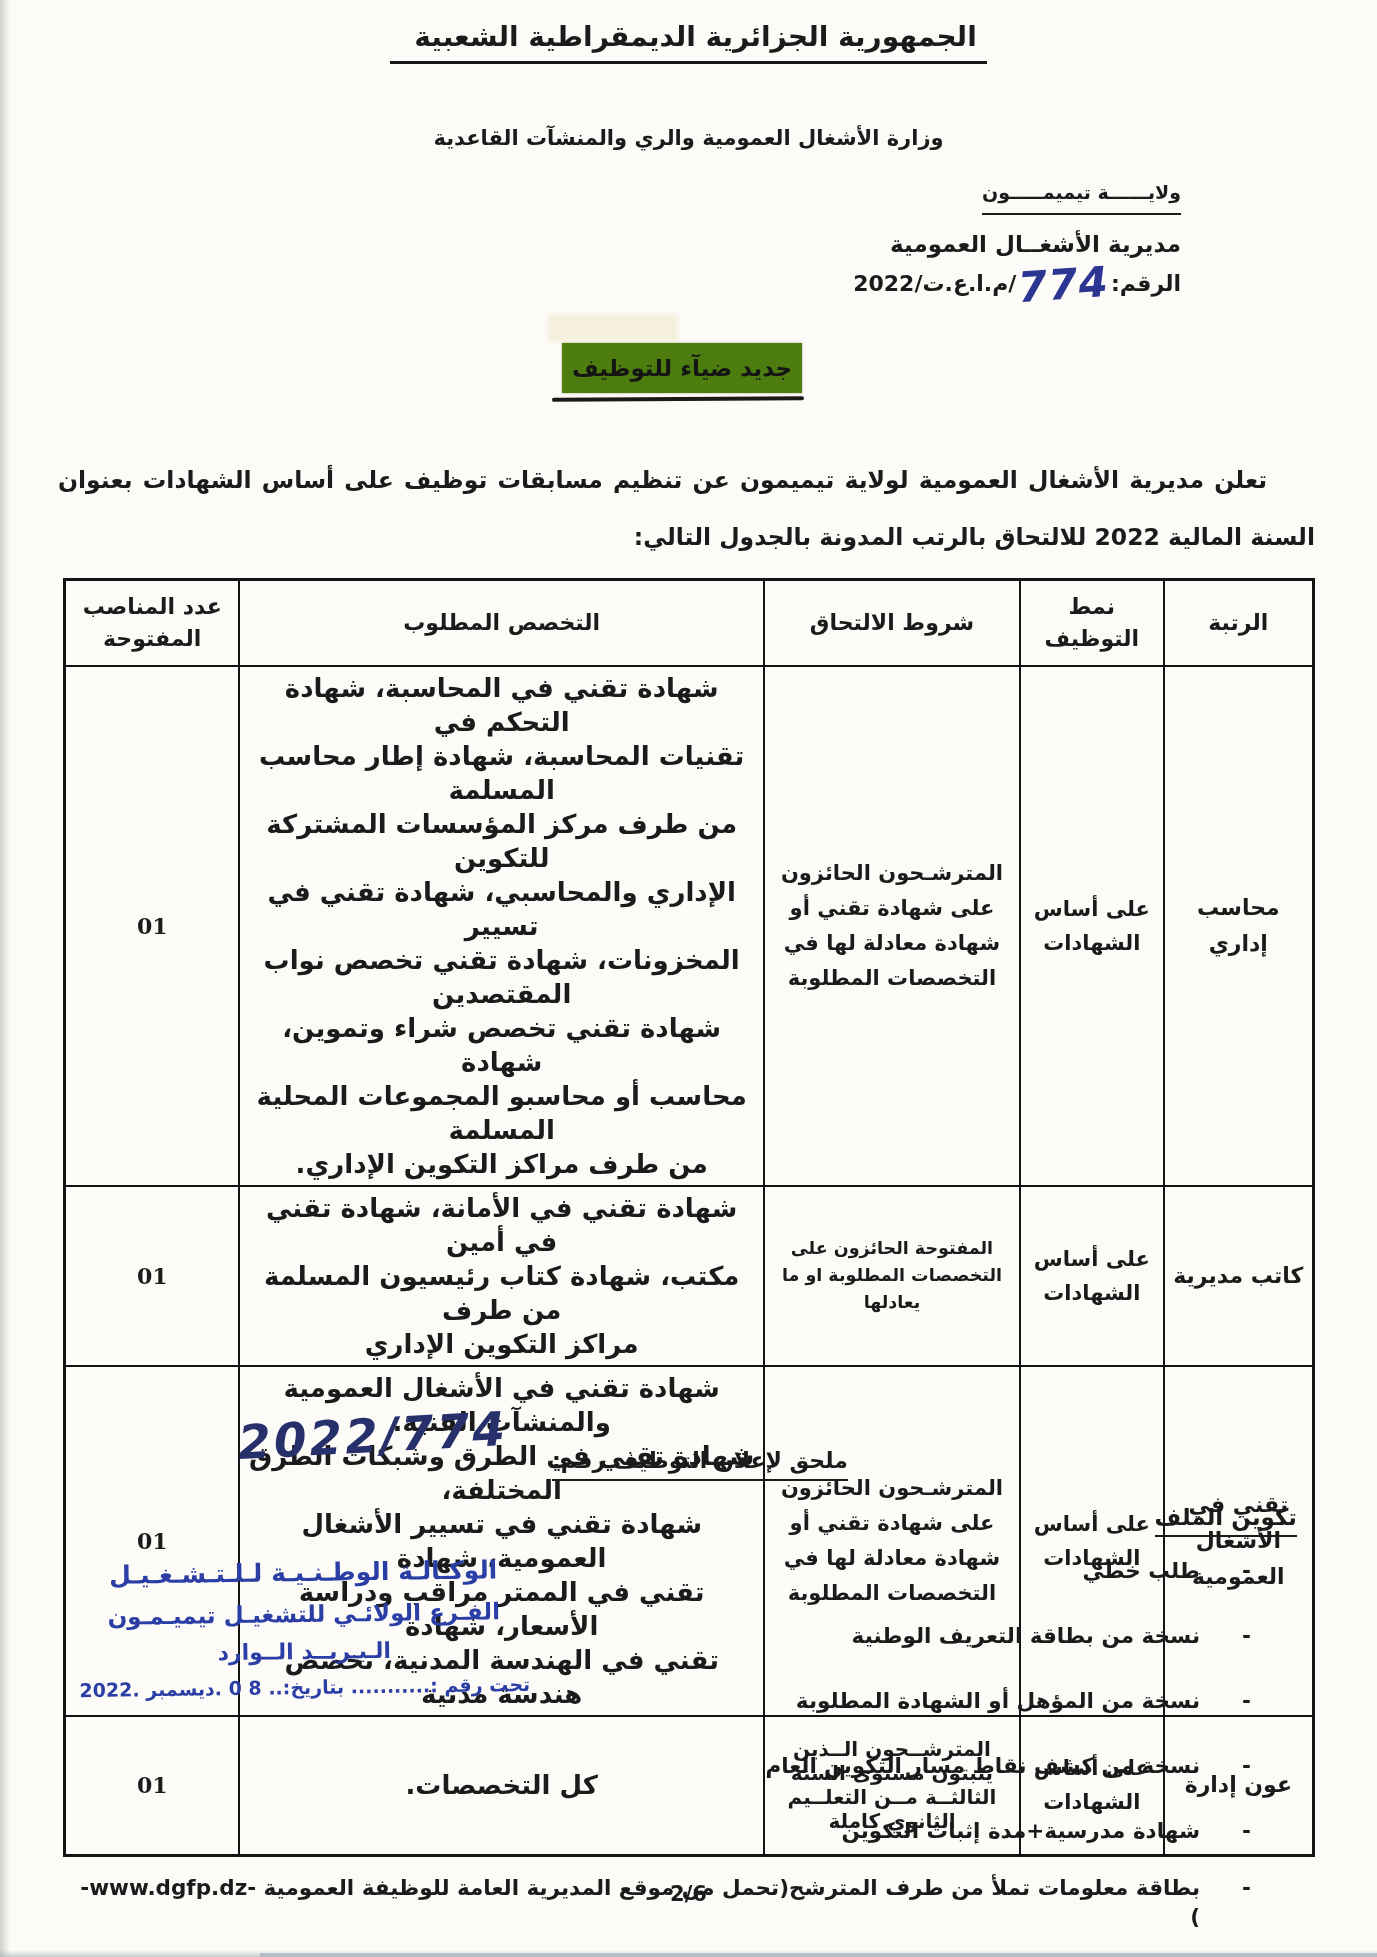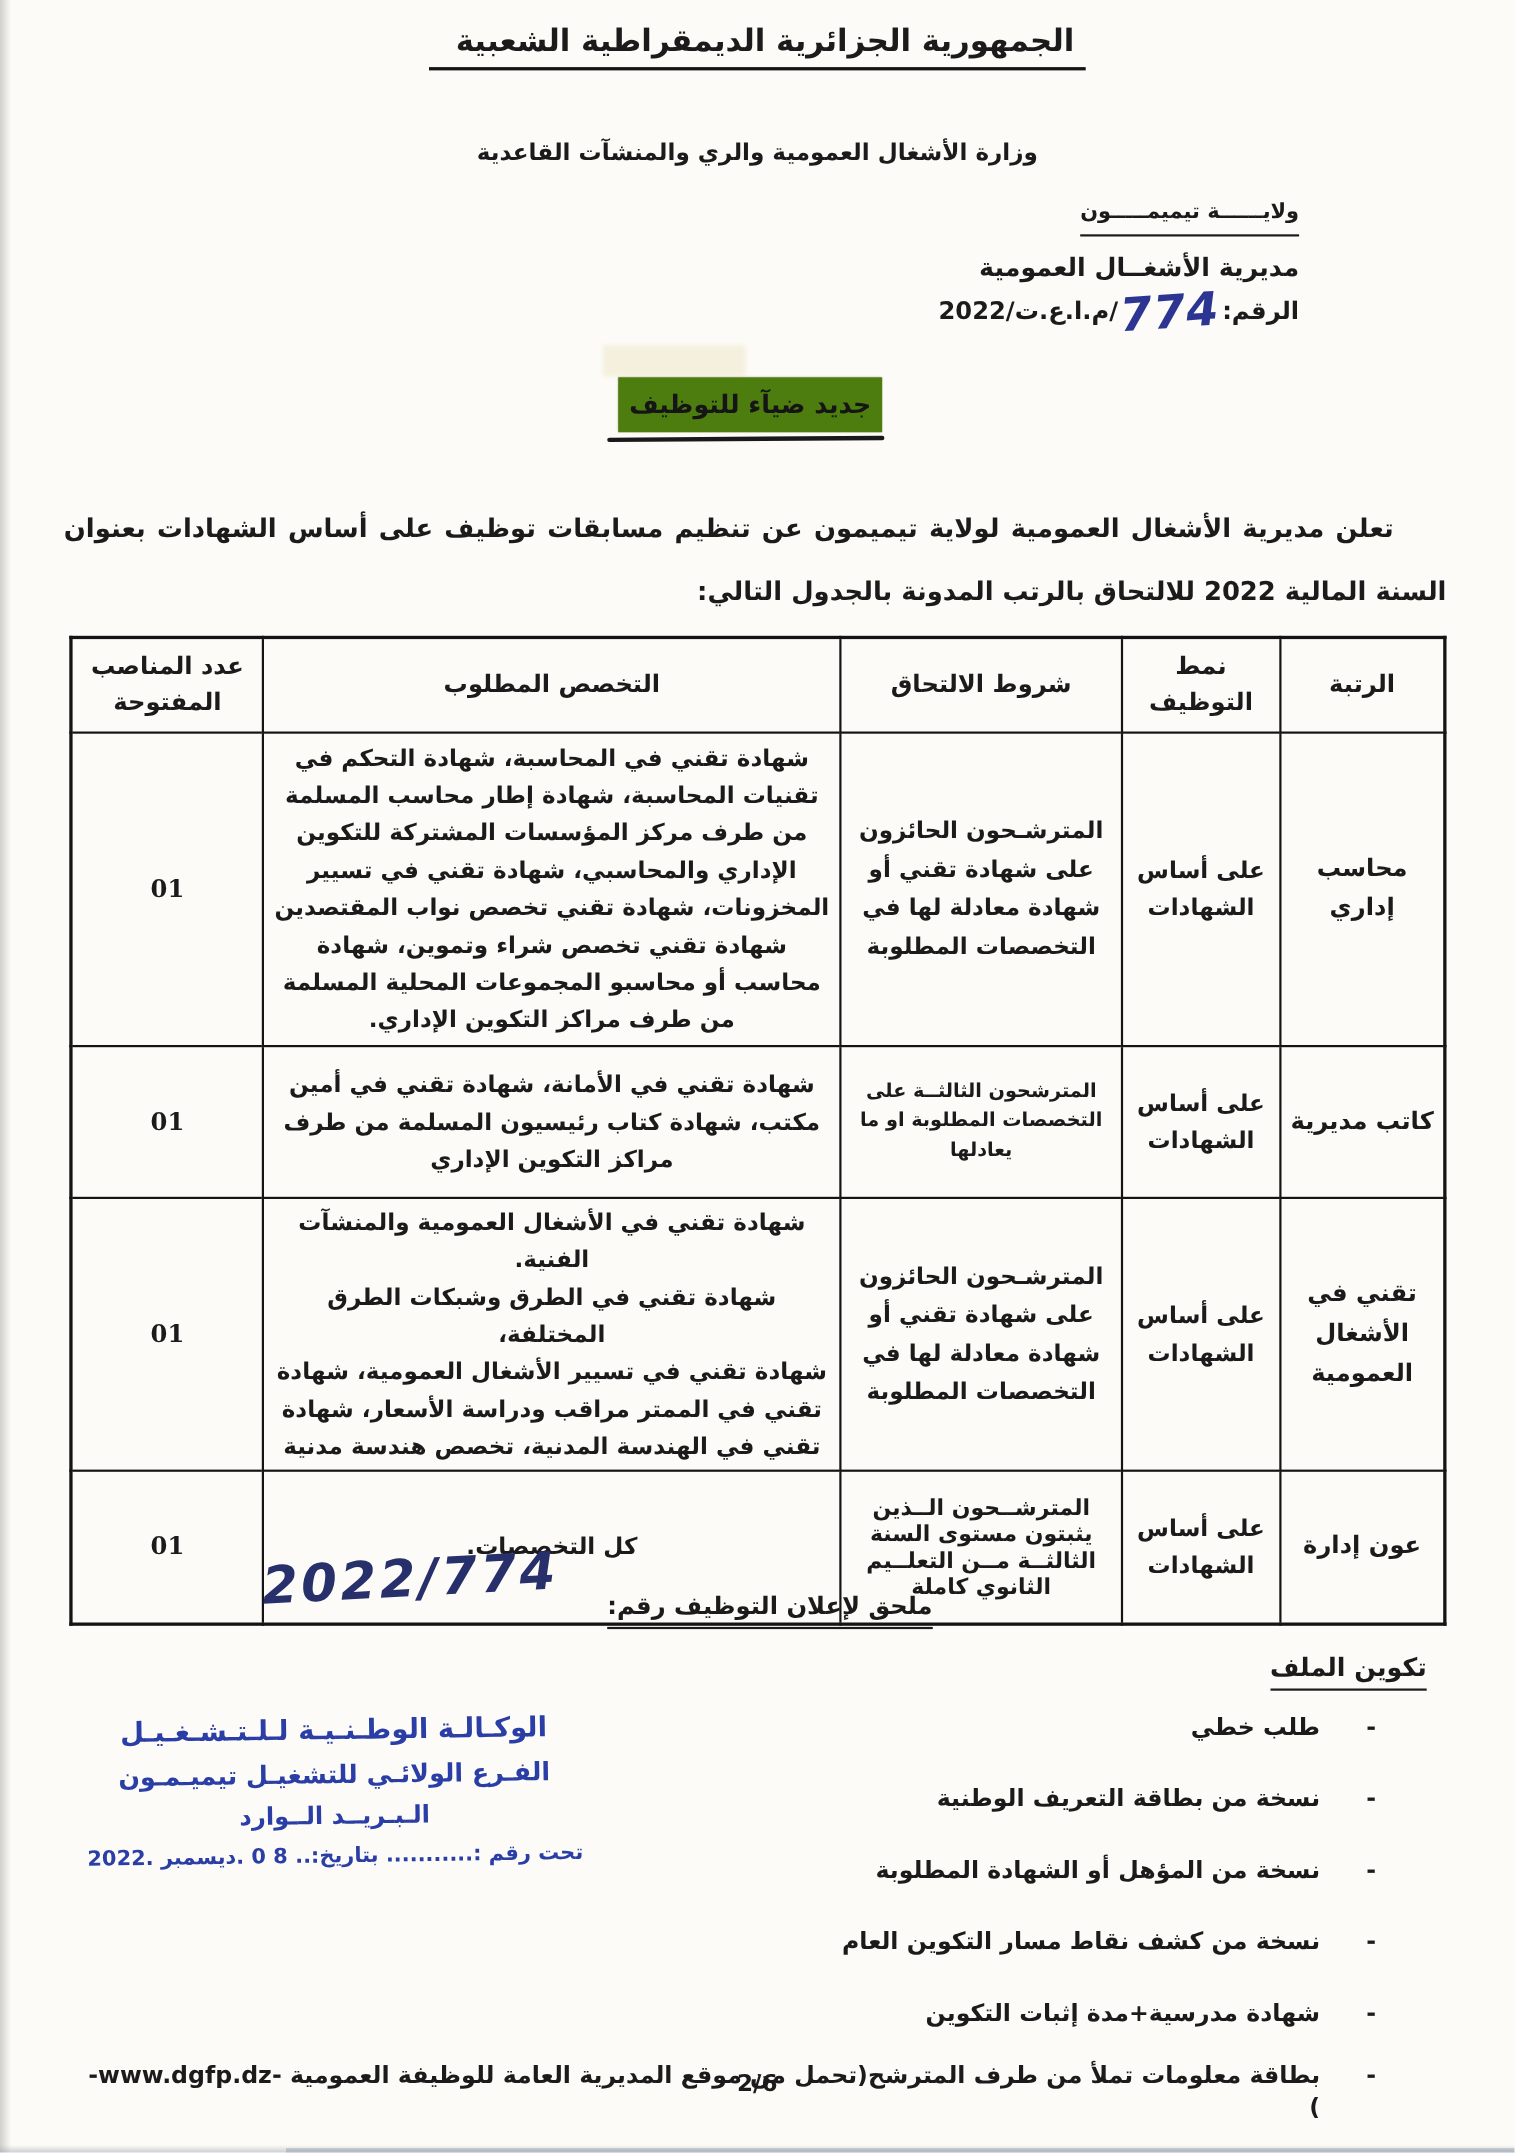--- a/index.html
+++ b/index.html
@@ -43,21 +43,21 @@
   table.jobs{position:absolute;top:578px;left:63px;width:1252px;border-collapse:collapse;
     table-layout:fixed;direction:rtl;border:3px solid #141414;}
   table.jobs th,table.jobs td{border:2px solid #141414;text-align:center;vertical-align:middle;
     font-weight:bold;padding:4px 8px;white-space:pre-line;}
   table.jobs th{font-size:22px;line-height:32px;}
   td.rank{font-size:22px;line-height:36px;}
   td.mode{font-size:21px;line-height:34px;}
   td.cond{font-size:21px;line-height:35px;}
   td.cond.sm{font-size:17.5px;line-height:27px;}
   td.cond.md{font-size:20px;line-height:24px;}
-  td.spec{font-size:21px;line-height:34px;}
+  td.spec{font-size:26px;line-height:34px;}
   td.open{font-size:22px;font-family:"DejaVu Serif",serif;}
 
   .annex-label{position:absolute;left:552px;top:1448px;font-size:22px;font-weight:bold;
     border-bottom:2px solid #1b1b1b;padding-bottom:6px;direction:rtl;}
   .annex-hand{position:absolute;left:238px;top:1408px;font-size:47px;font-style:italic;font-weight:bold;
     color:#27306b;transform:rotate(-3deg);letter-spacing:3px;direction:ltr;}
 
   .anem-stamp{position:absolute;left:78px;top:1558px;width:452px;text-align:center;
     color:#2a3ea6;font-weight:bold;transform:rotate(-.8deg);}
   .anem-stamp .l1{font-size:25px;margin-bottom:14px;}
@@ -136,21 +136,21 @@
 المخزونات، شهادة تقني تخصص نواب المقتصدين
 شهادة تقني تخصص شراء وتموين، شهادة
 محاسب أو محاسبو المجموعات المحلية المسلمة
 من طرف مراكز التكوين الإداري.</td>
         <td class="open">01</td>
       </tr>
       <tr style="height:138px">
         <td class="rank">كاتب مديرية</td>
         <td class="mode">على أساس
 الشهادات</td>
-        <td class="cond sm">المترشحون الثالثــة على
+        <td class="cond sm">المفتوحة الحائزون على
 التخصصات المطلوبة او ما
 يعادلها</td>
         <td class="spec">شهادة تقني في الأمانة، شهادة تقني في أمين
 مكتب، شهادة كتاب رئيسيون المسلمة من طرف
 مراكز التكوين الإداري</td>
         <td class="open">01</td>
       </tr>
       <tr style="height:198px">
         <td class="rank">تقني في
 الأشغال

